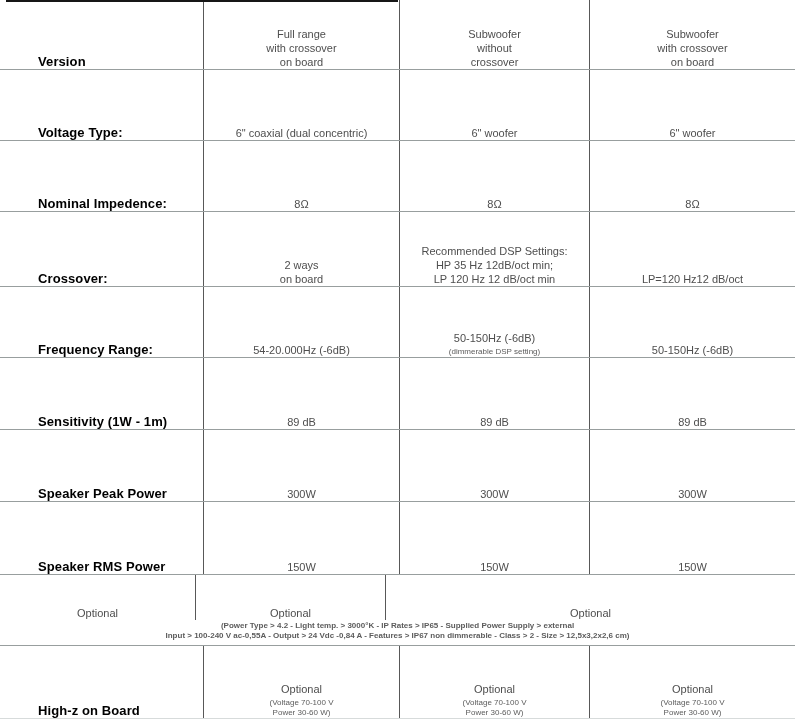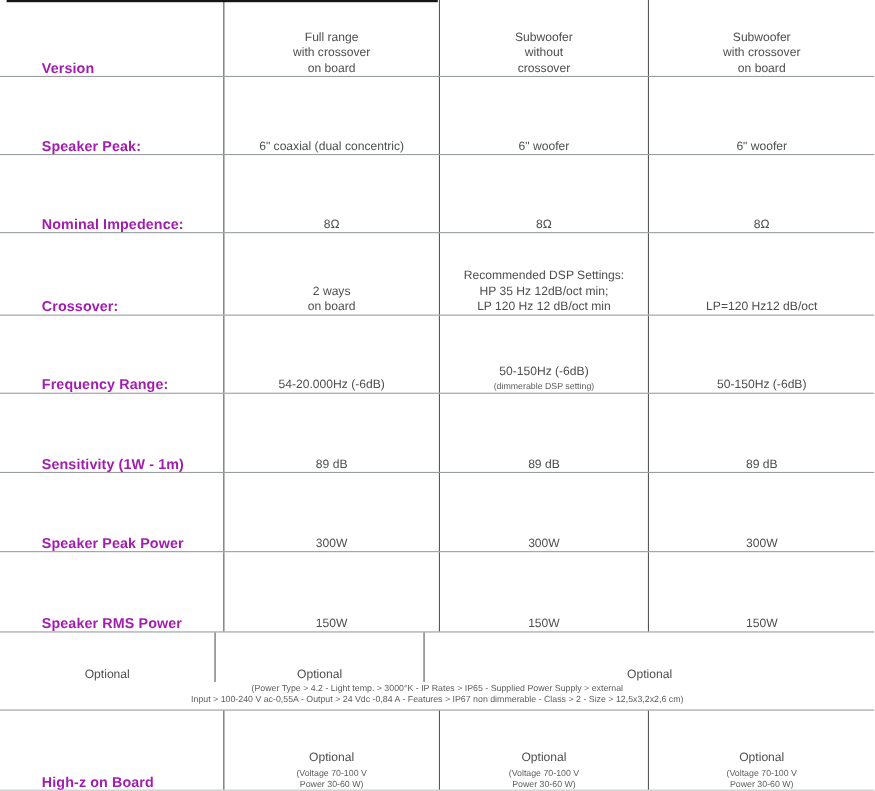--- a/index.html
+++ b/index.html
@@ -30,21 +30,21 @@
     justify-content:flex-end;align-items:center;
     text-align:center;
   }
   .label-cell{
     width:204px;
     border-right:1px solid #585858;
     align-items:flex-start;text-align:left;
     padding-left:38px;padding-right:8px;
   }
   .label-text{
-    font-size:13px;font-weight:bold;color:#a21caf;
+    font-size:13px;font-weight:bold;color:#000000;
     letter-spacing:.1px;
   }
   .value-cell-1{width:196px;border-right:1px solid #585858;}
   .value-cell-2{width:190px;border-right:1px solid #585858;}
   .value-cell-3{flex:1;}
   .cell-text{
     font-size:11px;line-height:14px;color:#4e4e4e;
     white-space:pre-line;
   }
   .subnote{
@@ -52,20 +52,21 @@
     white-space:pre-line;margin-top:2px;
   }
   
   .lm-right{flex:1;display:flex;flex-direction:column;}
   .lm-cells{display:flex;flex:1;}
   .lm-cells .cell{padding-top:10px;}
   .lm-footnote{
     font-size:8px;line-height:9.5px;color:#5c5c5c;
     text-align:center;white-space:pre-line;
     padding:1px 4px 5px 4px;
+    font-weight:bold;
   }
 </style>
 </head>
 <body>
 
 <div id="page">
   <div class="top-accent"></div>
 
   <div class="row" style="height:70px">
     <div class="cell label-cell">
@@ -83,21 +84,21 @@
     </div>
     <div class="cell value-cell-3">
       <div class="cell-text">Subwoofer
 with crossover
 on board</div>
     </div>
   </div>
 
   <div class="row" style="height:71px">
     <div class="cell label-cell">
-      <span class="label-text">Speaker Peak:</span>
+      <span class="label-text">Voltage Type:</span>
     </div>
     <div class="cell value-cell-1">
       <div class="cell-text">6" coaxial (dual concentric)</div>
     </div>
     <div class="cell value-cell-2">
       <div class="cell-text">6" woofer</div>
     </div>
     <div class="cell value-cell-3">
       <div class="cell-text">6" woofer</div>
     </div>

